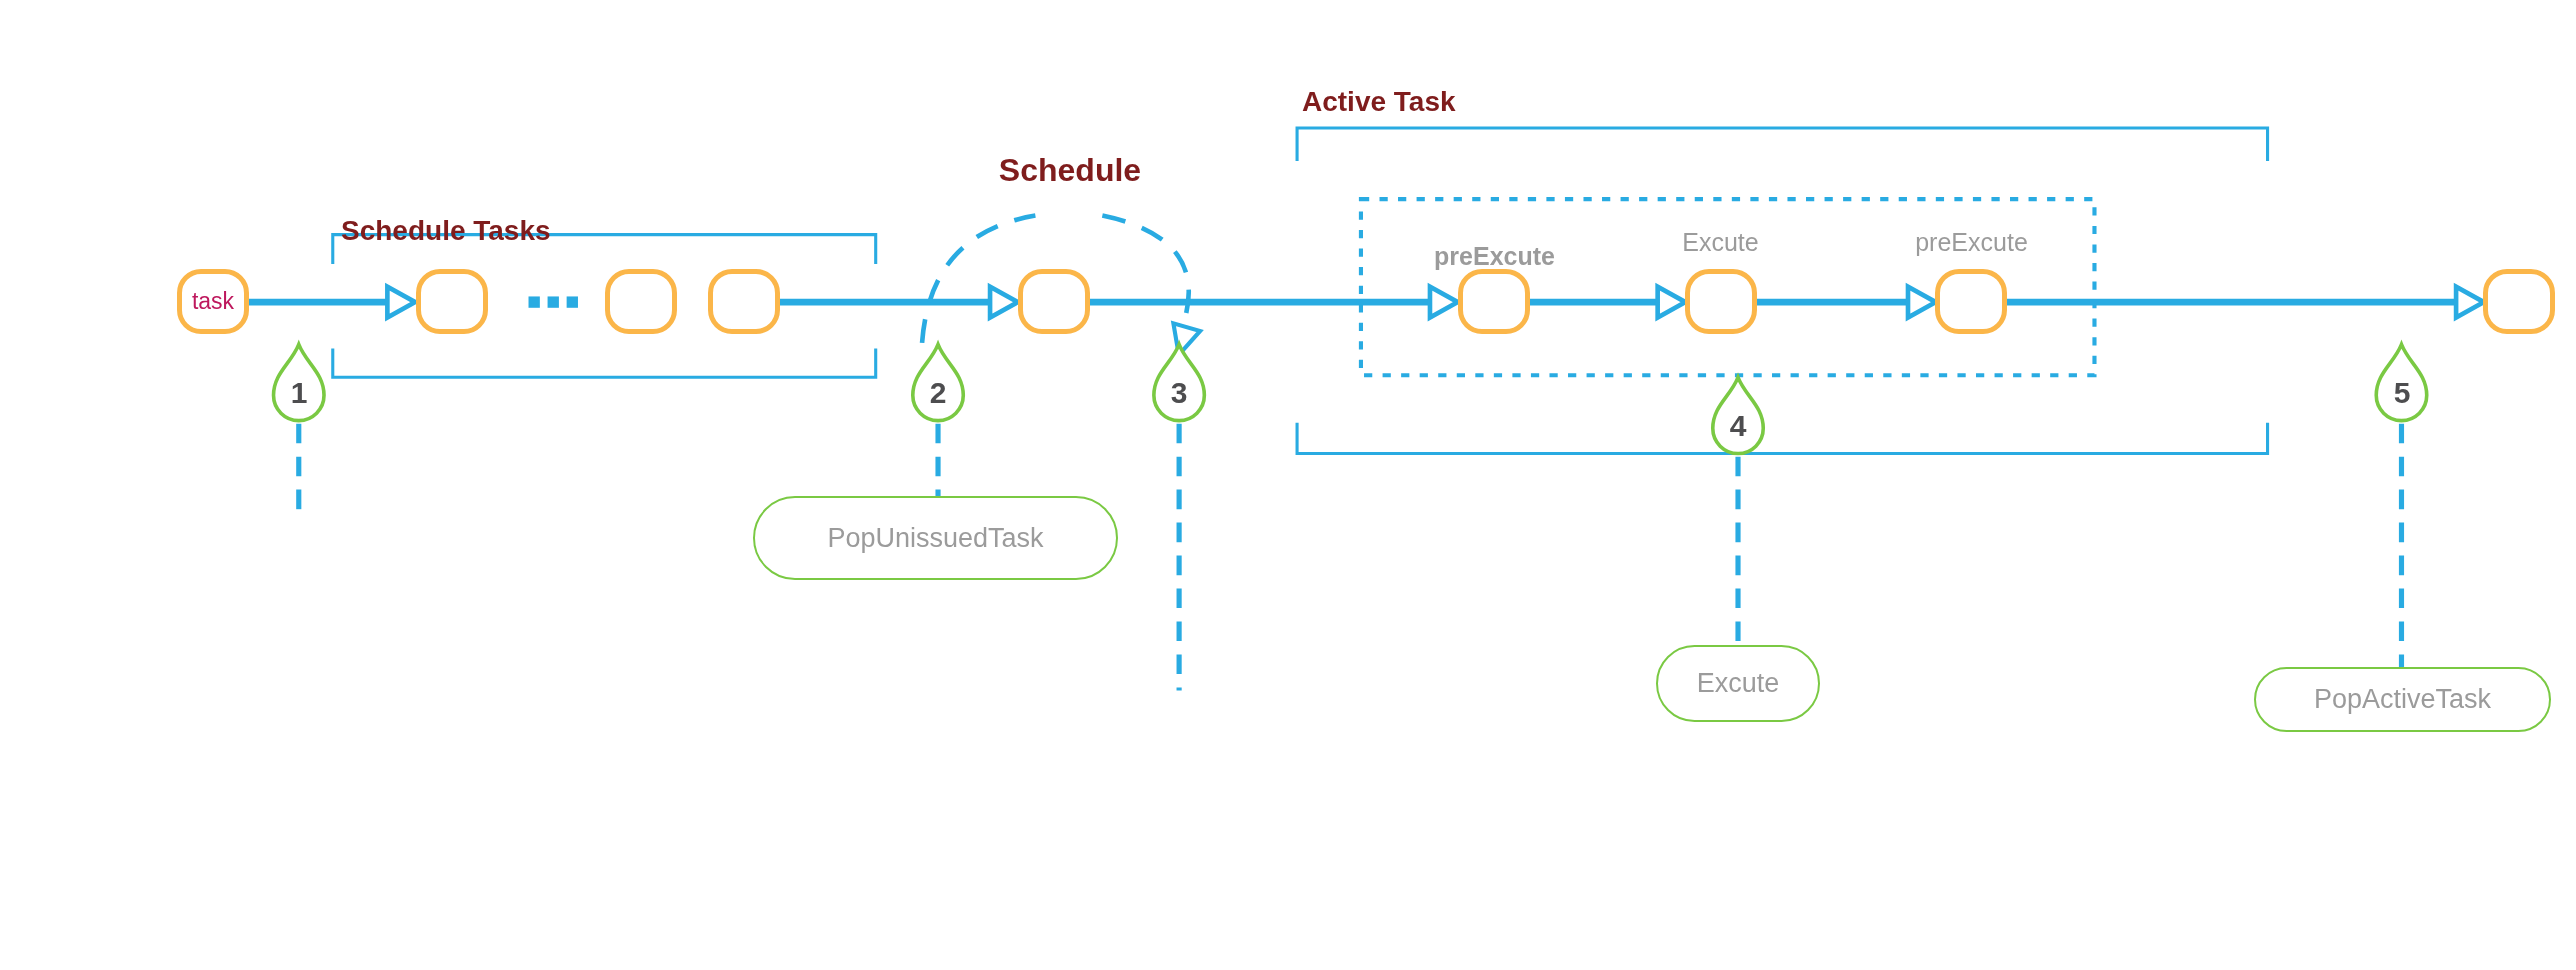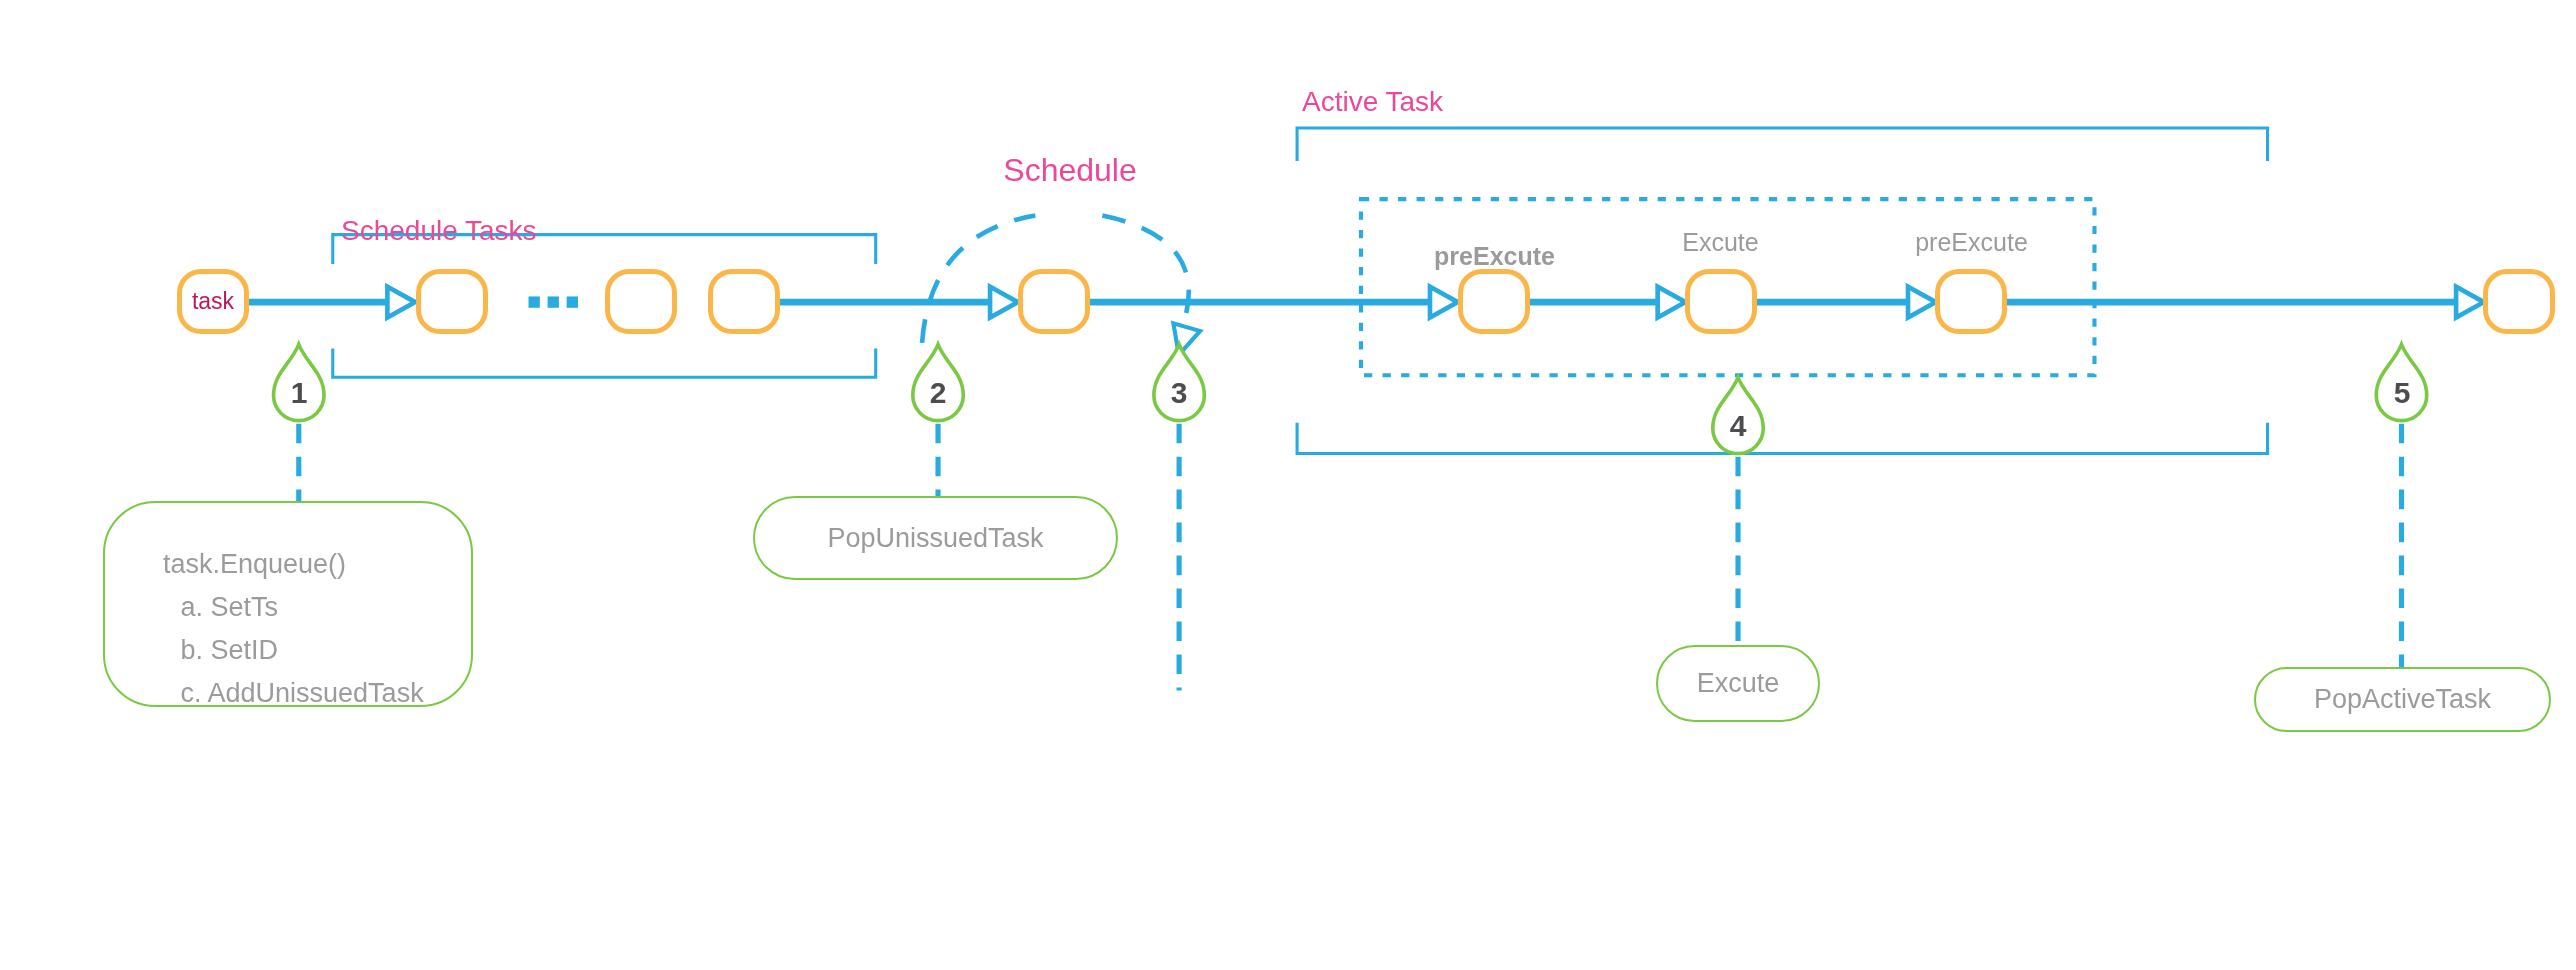--- a/index.html
+++ b/index.html
@@ -8,23 +8,24 @@
     width: 2930px;
     height: 971px;
     background: #ffffff;
     font-family: "Liberation Sans", sans-serif;
     overflow: hidden;
   }
   svg.layer { position: absolute; left: 0; top: 0; }
   .abs { position: absolute; }
 
   .section-label {
-    color: #ec4899;
+    color: #7f1d1d;
     font-size: 28px;
     white-space: nowrap;
+    font-weight: bold;
   }
   .node-label {
     color: #9B9B9B;
     font-size: 25px;
     text-align: center;
   }
   .node {
     position: absolute;
     width: 72px;
     height: 65px;
@@ -153,26 +154,20 @@
   <div class="node" style="left:1685px; top:269px;"></div>
   <div class="node" style="left:1935px; top:269px;"></div>
   <div class="node" style="left:2483px; top:269px;"></div>
 
   <div class="marker-number" style="left:276px;  top:376px;">1</div>
   <div class="marker-number" style="left:915px; top:376px;">2</div>
   <div class="marker-number" style="left:1156px; top:376px;">3</div>
   <div class="marker-number" style="left:1715px; top:409px;">4</div>
   <div class="marker-number" style="left:2379px; top:376px;">5</div>
 
-  <div class="pill-multiline" style="left:103px; top:501px; width:370px; height:206px;">
-    <div class="code-line">task.Enqueue()</div>
-    <div class="code-line indented">a. SetTs</div>
-    <div class="code-line indented">b. SetID</div>
-    <div class="code-line indented">c. AddUnissuedTask</div>
-  </div>
 
   <div class="pill" style="left:753px; top:496px; width:365px; height:84px; border-radius:42px;">PopUnissuedTask</div>
 
 
   <div class="pill" style="left:1656px; top:645px; width:164px; height:77px; border-radius:39px;">Excute</div>
 
   <div class="pill" style="left:2254px; top:667px; width:297px; height:65px; border-radius:41px;">PopActiveTask</div>
 
 </div>
 

